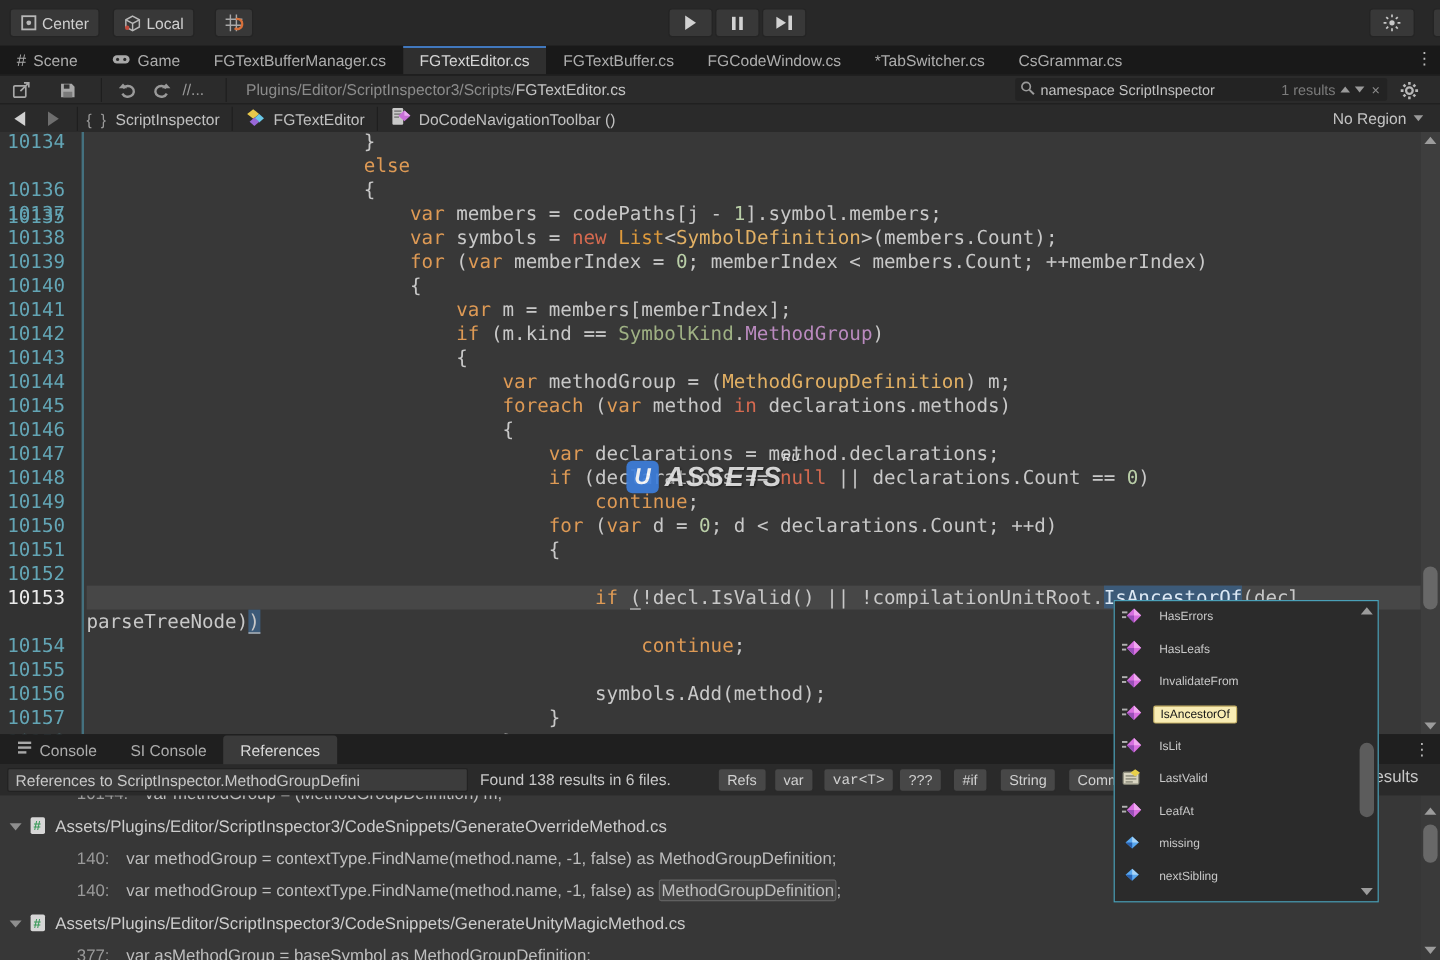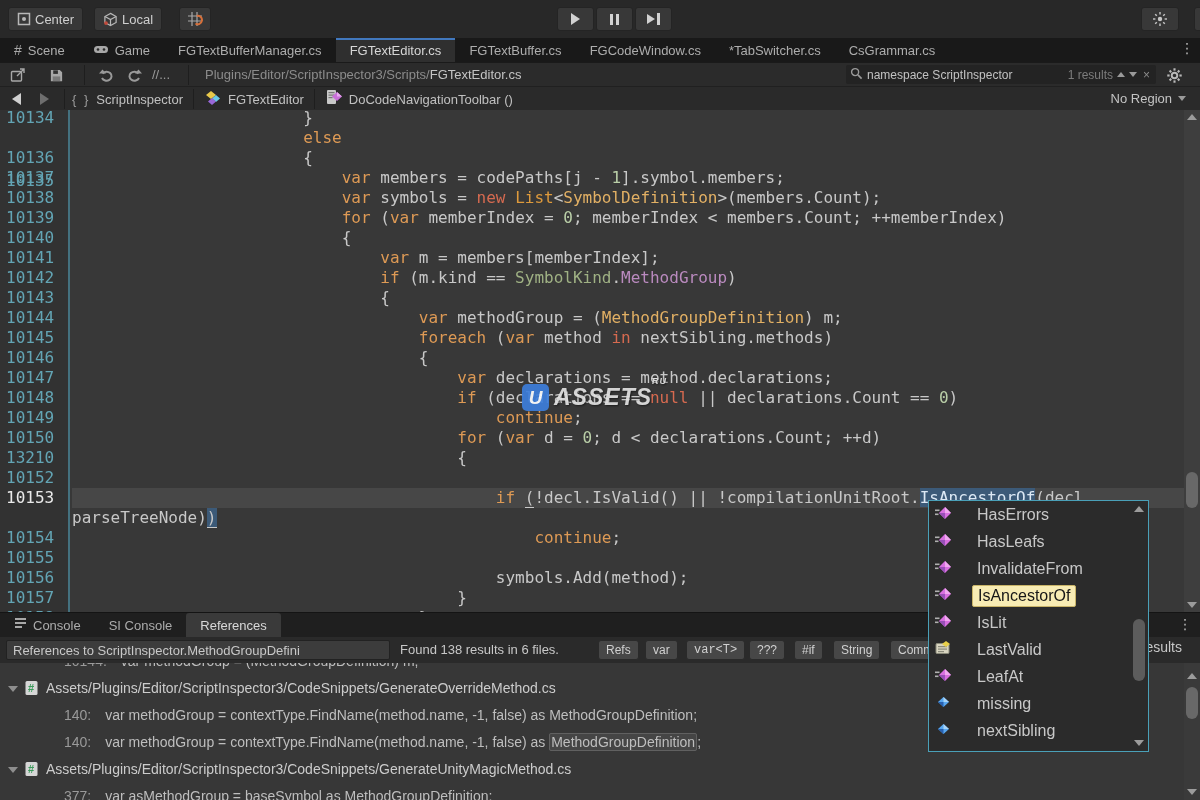--- a/index.html
+++ b/index.html
@@ -70,21 +70,21 @@
   .resfrag{position:absolute;right:18px;top:26px;color:#C8C8C8;font-size:14px;}
   .clist{position:absolute;left:0;top:50px;width:1200px;height:138px;background:#373737;overflow:hidden;}
   .rrow{position:relative;height:27px;line-height:27px;font-size:14px;color:#BEBEBE;white-space:nowrap;}
   .rrow .tri{display:inline-block;width:0;height:0;border-left:5px solid transparent;border-right:5px solid transparent;
              border-top:6px solid #8E8E8E;margin:0 6px 1px 8px;}
   .rrow .fname{color:#CCCCCC;}
   .rrow .lno{display:inline-block;margin-left:64px;margin-right:14px;color:#9A9A9A;}
   .matchbox{background:#454545;border:1px solid #606060;border-radius:2px;padding:0 1px;}
   
   .popup{left:928px;top:500px;width:221px;height:252px;background:#2B2B2B;border:1px solid #4AA0B8;box-sizing:border-box;z-index:50;}
-  .pitem{position:relative;height:27px;display:flex;align-items:center;padding-left:6px;gap:20px;color:#C8C8C8;font-size:16px;}
+  .pitem{position:relative;height:27px;display:flex;align-items:center;padding-left:6px;gap:9px;color:#C8C8C8;font-size:10px;}
   .pitem .plabel{padding:1px 5px;border-radius:2px;}
   .pitem.selected .plabel{background:#F8ECB4;border:1px solid #C9B468;color:#161616;}
   .pscroll-thumb{position:absolute;right:3px;top:118px;width:12px;height:62px;background:#5C5C5C;border-radius:7px;}
   
   .watermark{left:522px;top:384px;z-index:40;display:flex;align-items:center;gap:5px;opacity:0.92;}
   .wm-u{width:27px;height:27px;background:#3D7EDB;border-radius:5px;color:#FFF;display:flex;align-items:center;justify-content:center;
         font-weight:bold;font-style:italic;font-size:19px;}
   .wm-t{color:#E2E2E2;font-weight:bold;font-style:italic;font-size:23px;letter-spacing:1px;text-shadow:1px 1px 2px #00000088;}
   .wm-sup{color:#E2E2E2;font-size:9px;font-weight:bold;vertical-align:top;position:relative;top:-8px;}
 </style>
@@ -302,42 +302,42 @@
         <div class="lnum" style="top: 138px;">10141</div>
         <div class="lnum" style="top: 158px;">10142</div>
         <div class="lnum" style="top: 178px;">10143</div>
         <div class="lnum" style="top: 198px;">10144</div>
         <div class="lnum" style="top: 218px;">10145</div>
         <div class="lnum" style="top: 238px;">10146</div>
         <div class="lnum" style="top: 258px;">10147</div>
         <div class="lnum" style="top: 278px;">10148</div>
         <div class="lnum" style="top: 298px;">10149</div>
         <div class="lnum" style="top: 318px;">10150</div>
-        <div class="lnum" style="top: 338px;">13210</div>
+        <div class="lnum" style="top: 338px;">10151</div>
         <div class="lnum" style="top: 358px;">10152</div>
         <div class="lnum cur" style="top: 378px;">10153</div>
         <div class="lnum" style="top: 418px;">10154</div>
         <div class="lnum" style="top: 438px;">10155</div>
         <div class="lnum" style="top: 458px;">10156</div>
         <div class="lnum" style="top: 478px;">10157</div>
         <div class="lnum" style="top: 498px;">10158</div>
       </div>
     <div class="codepane" id="codepane">
         <div class="crow" style="top: -2px;"><span class="pl">                        }</span></div>
         <div class="crow" style="top: 18px;"><span class="pl">                        </span><span class="kw">else</span></div>
         <div class="crow" style="top: 38px;"><span class="pl">                        {</span></div>
         <div class="crow" style="top: 58px;"><span class="pl">                            </span><span class="kw">var</span><span class="pl"> members = codePaths[j - </span><span class="num">1</span><span class="pl">].symbol.members;</span></div>
         <div class="crow" style="top: 78px;"><span class="pl">                            </span><span class="kw">var</span><span class="pl"> symbols = </span><span class="kw2">new</span><span class="pl"> </span><span class="typ2">List</span><span class="pl">&lt;</span><span class="typ">SymbolDefinition</span><span class="pl">&gt;(members.Count);</span></div>
         <div class="crow" style="top: 98px;"><span class="pl">                            </span><span class="kw">for</span><span class="pl"> (</span><span class="kw">var</span><span class="pl"> memberIndex = </span><span class="num">0</span><span class="pl">; memberIndex &lt; members.Count; ++memberIndex)</span></div>
         <div class="crow" style="top: 118px;"><span class="pl">                            {</span></div>
         <div class="crow" style="top: 138px;"><span class="pl">                                </span><span class="kw">var</span><span class="pl"> m = members[memberIndex];</span></div>
         <div class="crow" style="top: 158px;"><span class="pl">                                </span><span class="kw">if</span><span class="pl"> (m.kind == </span><span class="enm">SymbolKind</span><span class="pl">.</span><span class="mem">MethodGroup</span><span class="pl">)</span></div>
         <div class="crow" style="top: 178px;"><span class="pl">                                {</span></div>
         <div class="crow" style="top: 198px;"><span class="pl">                                    </span><span class="kw">var</span><span class="pl"> methodGroup = (</span><span class="typ">MethodGroupDefinition</span><span class="pl">) m;</span></div>
-        <div class="crow" style="top: 218px;"><span class="pl">                                    </span><span class="kw">foreach</span><span class="pl"> (</span><span class="kw">var</span><span class="pl"> method </span><span class="kw2">in</span><span class="pl"> nextSibling.methods)</span></div>
+        <div class="crow" style="top: 218px;"><span class="pl">                                    </span><span class="kw">foreach</span><span class="pl"> (</span><span class="kw">var</span><span class="pl"> method </span><span class="kw2">in</span><span class="pl"> declarations.methods)</span></div>
         <div class="crow" style="top: 238px;"><span class="pl">                                    {</span></div>
         <div class="crow" style="top: 258px;"><span class="pl">                                        </span><span class="kw">var</span><span class="pl"> declarations = method.declarations;</span></div>
         <div class="crow" style="top: 278px;"><span class="pl">                                        </span><span class="kw">if</span><span class="pl"> (declarations == </span><span class="kw2">null</span><span class="pl"> || declarations.Count == </span><span class="num">0</span><span class="pl">)</span></div>
         <div class="crow" style="top: 298px;"><span class="pl">                                            </span><span class="kw">continue</span><span class="pl">;</span></div>
         <div class="crow" style="top: 318px;"><span class="pl">                                        </span><span class="kw">for</span><span class="pl"> (</span><span class="kw">var</span><span class="pl"> d = </span><span class="num">0</span><span class="pl">; d &lt; declarations.Count; ++d)</span></div>
         <div class="crow" style="top: 338px;"><span class="pl">                                        {</span></div>
         <div class="curline" style="top: 378px;"></div>
         <div class="crow" style="top: 378px;"><span class="pl">                                            </span><span class="kw">if</span><span class="pl"> </span><span class="brk">(</span><span class="pl">!decl.IsValid() || !compilationUnitRoot.</span><span class="selhl">IsAncestorOf</span><span class="pl">(decl.</span></div>
         <div class="crow" style="top: 398px;"><span class="pl">parseTreeNode)</span><span class="brk2">)</span></div>
         <div class="crow" style="top: 418px;"><span class="pl">                                                </span><span class="kw">continue</span><span class="pl">;</span></div>

